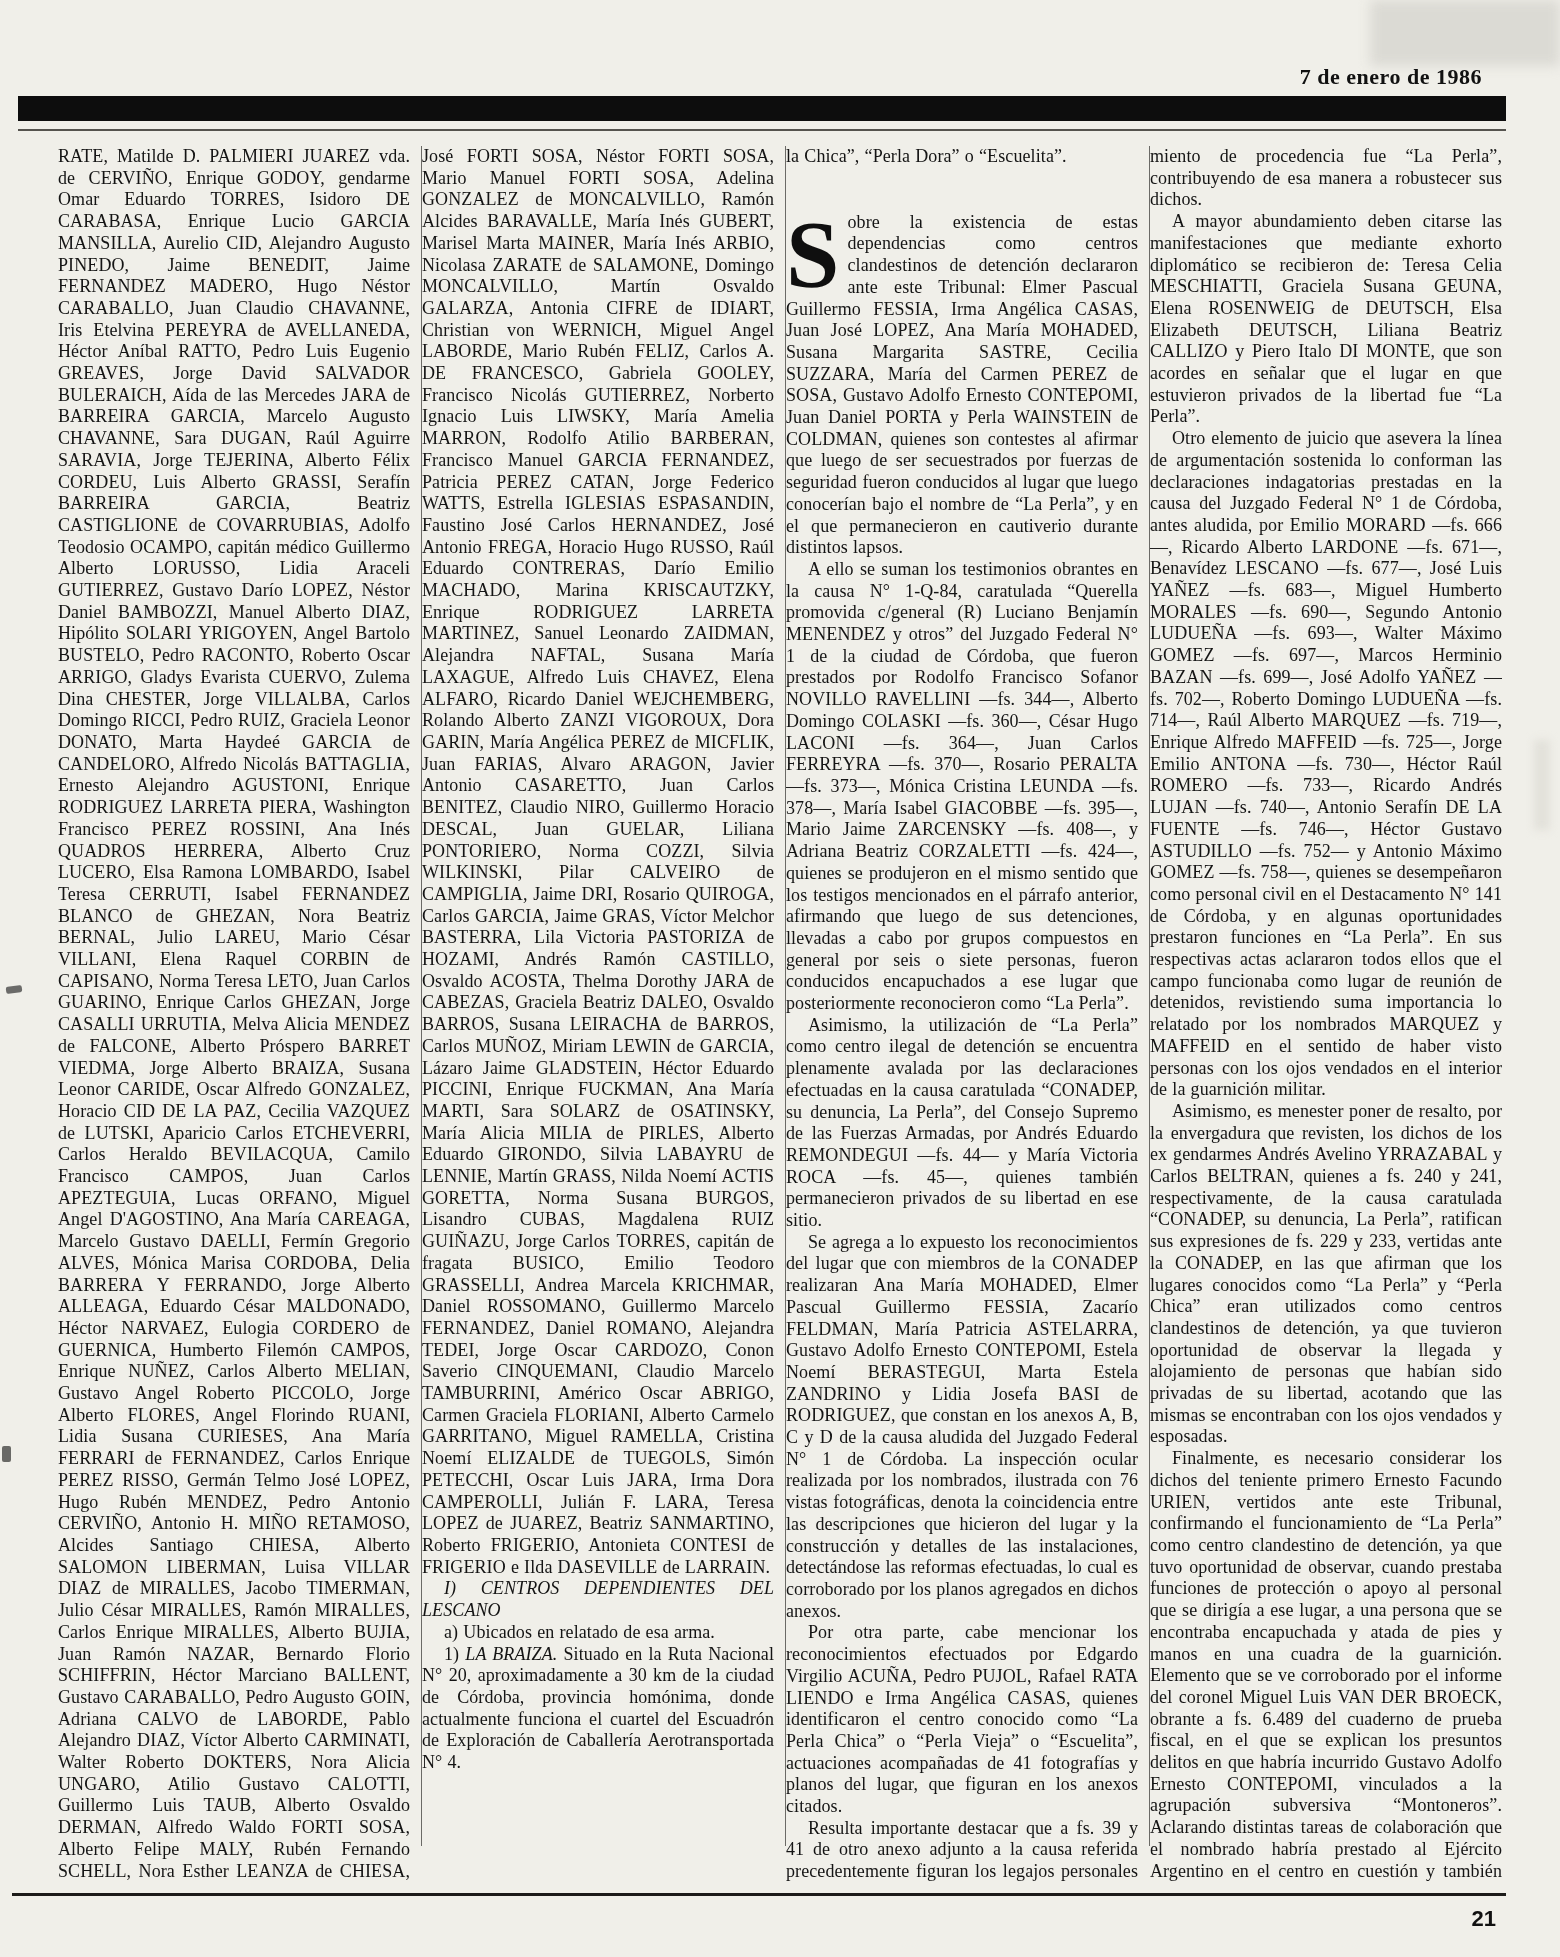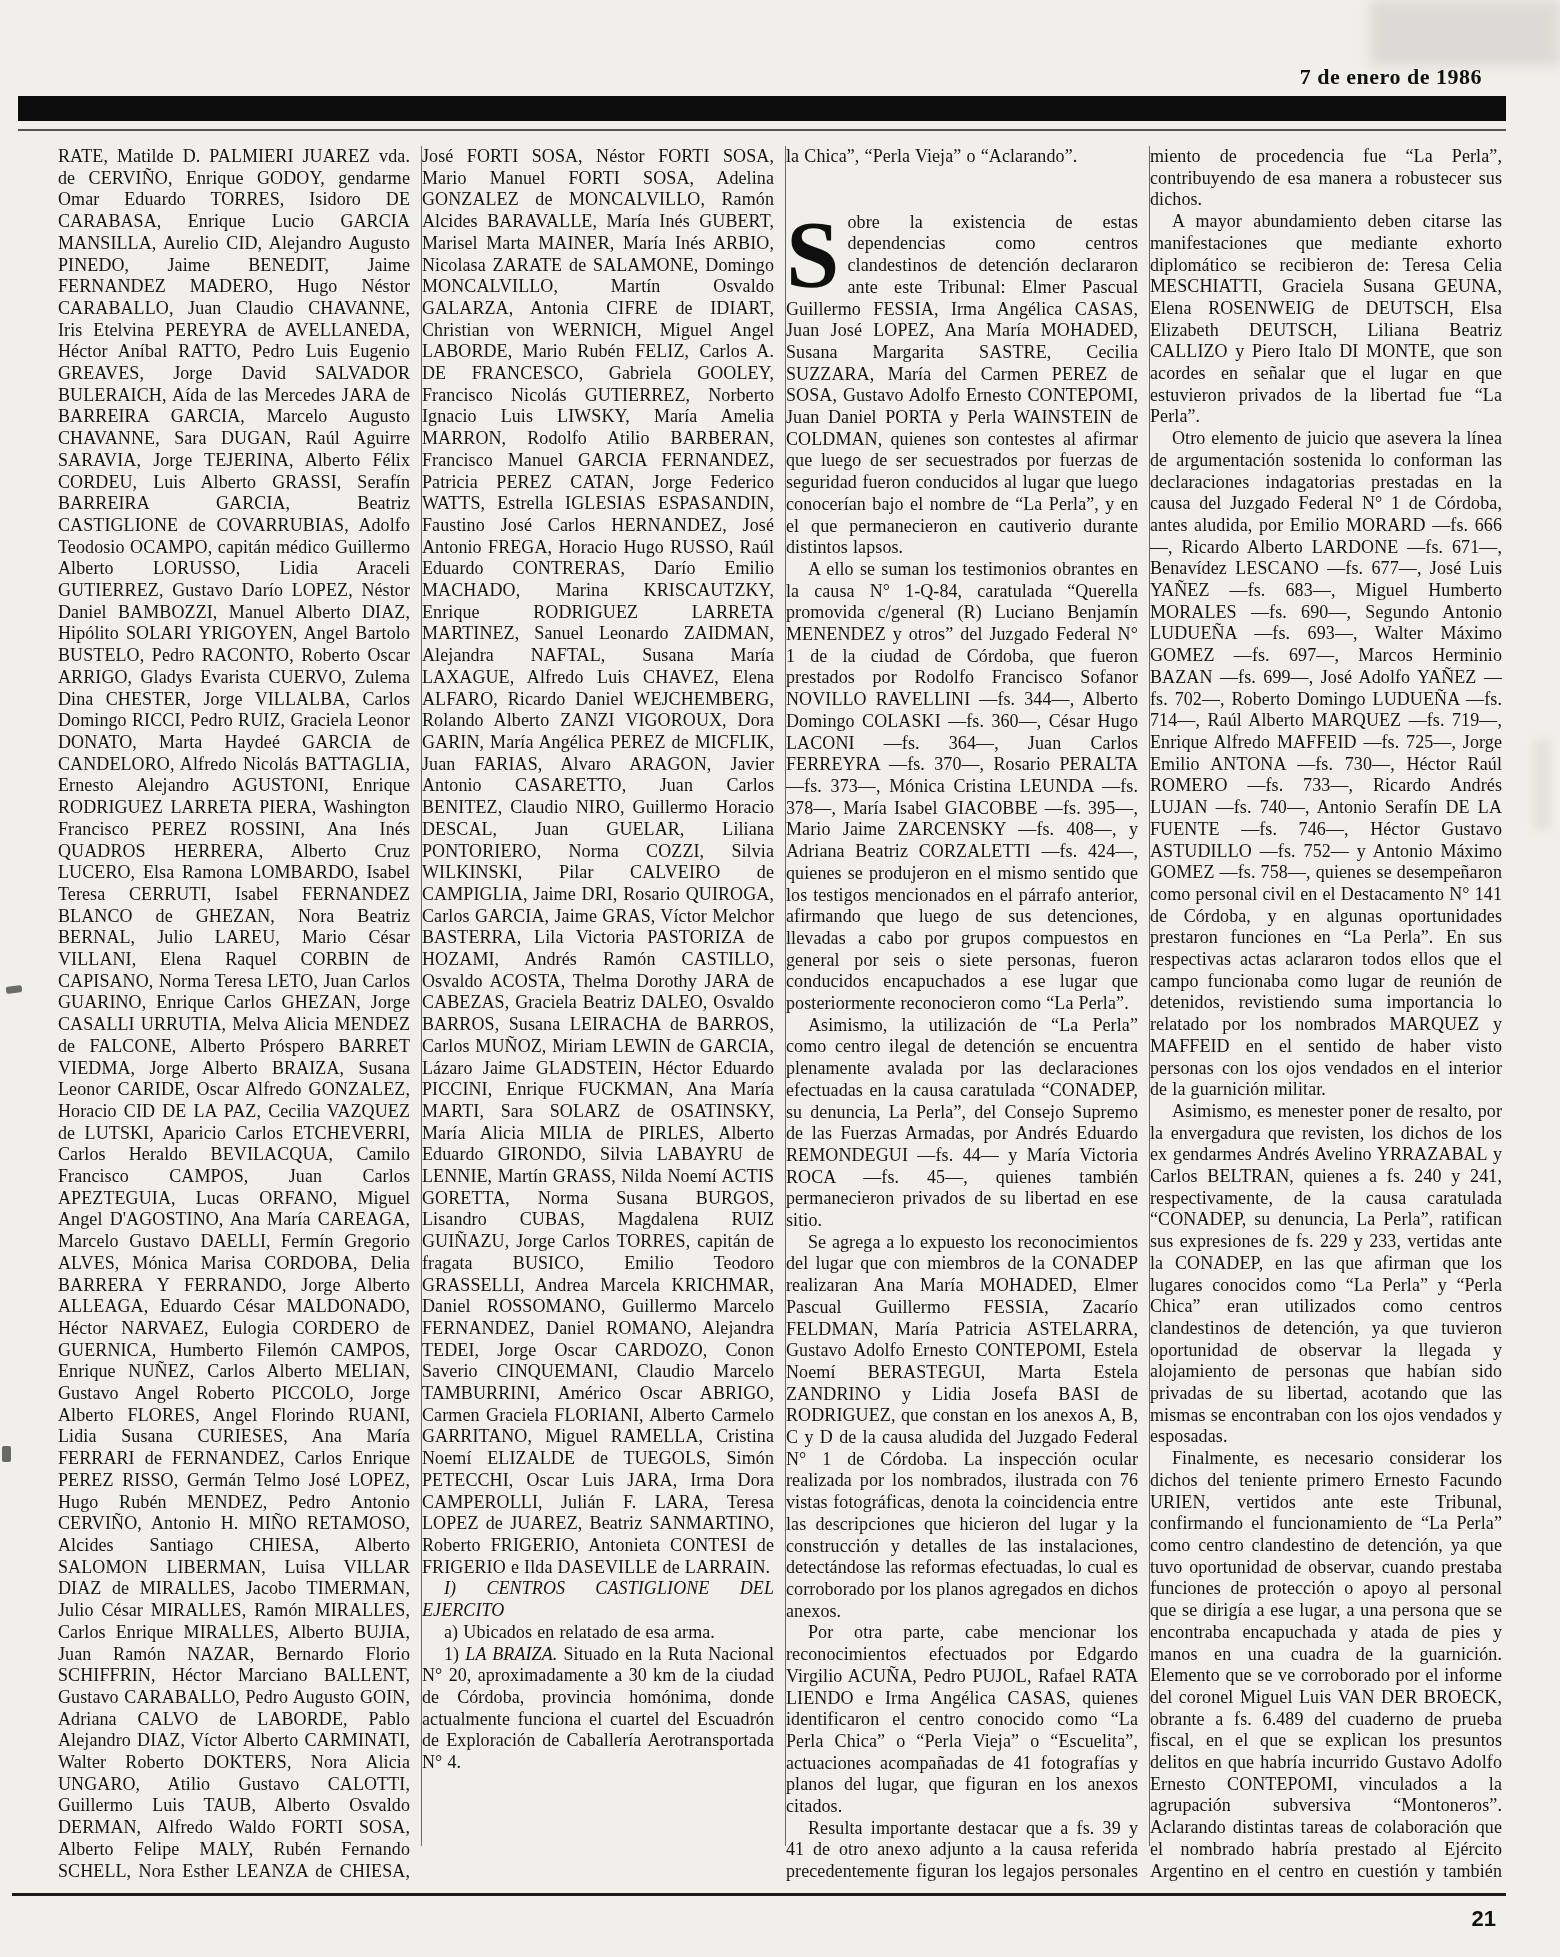--- a/index.html
+++ b/index.html
@@ -64,30 +64,30 @@
 <div class="content">
 
   <div class="col">
     <p class="noindent">RATE, Matilde D. PALMIERI JUAREZ vda. de CERVIÑO, Enrique GODOY, gendarme Omar Eduardo TORRES, Isidoro DE CARABASA, Enrique Lucio GARCIA MANSILLA, Aurelio CID, Alejandro Augusto PINEDO, Jaime BENEDIT, Jaime FERNANDEZ MADERO, Hugo Néstor CARABALLO, Juan Claudio CHAVANNE, Iris Etelvina PEREYRA de AVELLANEDA, Héctor Aníbal RATTO, Pedro Luis Eugenio GREAVES, Jorge David SALVADOR BULERAICH, Aída de las Mercedes JARA de BARREIRA GARCIA, Marcelo Augusto CHAVANNE, Sara DUGAN, Raúl Aguirre SARAVIA, Jorge TEJERINA, Alberto Félix CORDEU, Luis Alberto GRASSI, Serafín BARREIRA GARCIA, Beatriz CASTIGLIONE de COVARRUBIAS, Adolfo Teodosio OCAMPO, capitán médico Guillermo Alberto LORUSSO, Lidia Araceli GUTIERREZ, Gustavo Darío LOPEZ, Néstor Daniel BAMBOZZI, Manuel Alberto DIAZ, Hipólito SOLARI YRIGOYEN, Angel Bartolo BUSTELO, Pedro RACONTO, Roberto Oscar ARRIGO, Gladys Evarista CUERVO, Zulema Dina CHESTER, Jorge VILLALBA, Carlos Domingo RICCI, Pedro RUIZ, Graciela Leonor DONATO, Marta Haydeé GARCIA de CANDELORO, Alfredo Nicolás BATTAGLIA, Ernesto Alejandro AGUSTONI, Enrique RODRIGUEZ LARRETA PIERA, Washington Francisco PEREZ ROSSINI, Ana Inés QUADROS HERRERA, Alberto Cruz LUCERO, Elsa Ramona LOMBARDO, Isabel Teresa CERRUTI, Isabel FERNANDEZ BLANCO de GHEZAN, Nora Beatriz BERNAL, Julio LAREU, Mario César VILLANI, Elena Raquel CORBIN de CAPISANO, Norma Teresa LETO, Juan Carlos GUARINO, Enrique Carlos GHEZAN, Jorge CASALLI URRUTIA, Melva Alicia MENDEZ de FALCONE, Alberto Próspero BARRET VIEDMA, Jorge Alberto BRAIZA, Susana Leonor CARIDE, Oscar Alfredo GONZALEZ, Horacio CID DE LA PAZ, Cecilia VAZQUEZ de LUTSKI, Aparicio Carlos ETCHEVERRI, Carlos Heraldo BEVILACQUA, Camilo Francisco CAMPOS, Juan Carlos APEZTEGUIA, Lucas ORFANO, Miguel Angel D'AGOSTINO, Ana María CAREAGA, Marcelo Gustavo DAELLI, Fermín Gregorio ALVES, Mónica Marisa CORDOBA, Delia BARRERA Y FERRANDO, Jorge Alberto ALLEAGA, Eduardo César MALDONADO, Héctor NARVAEZ, Eulogia CORDERO de GUERNICA, Humberto Filemón CAMPOS, Enrique NUÑEZ, Carlos Alberto MELIAN, Gustavo Angel Roberto PICCOLO, Jorge Alberto FLORES, Angel Florindo RUANI, Lidia Susana CURIESES, Ana María FERRARI de FERNANDEZ, Carlos Enrique PEREZ RISSO, Germán Telmo José LOPEZ, Hugo Rubén MENDEZ, Pedro Antonio CERVIÑO, Antonio H. MIÑO RETAMOSO, Alcides Santiago CHIESA, Alberto SALOMON LIBERMAN, Luisa VILLAR DIAZ de MIRALLES, Jacobo TIMERMAN, Julio César MIRALLES, Ramón MIRALLES, Carlos Enrique MIRALLES, Alberto BUJIA, Juan Ramón NAZAR, Bernardo Florio SCHIFFRIN, Héctor Marciano BALLENT, Gustavo CARABALLO, Pedro Augusto GOIN, Adriana CALVO de LABORDE, Pablo Alejandro DIAZ, Víctor Alberto CARMINATI, Walter Roberto DOKTERS, Nora Alicia UNGARO, Atilio Gustavo CALOTTI, Guillermo Luis TAUB, Alberto Osvaldo DERMAN, Alfredo Waldo FORTI SOSA, Alberto Felipe MALY, Rubén Fernando SCHELL, Nora Esther LEANZA de CHIESA, María Kubik MARCOFF de LEFTEROFF, Ana María CARACOCHE de GATICA, Néstor BUSSO, Guillermo</p>
   </div>
 
   <div class="divider"></div>
 
   <div class="col">
     <p class="noindent">José FORTI SOSA, Néstor FORTI SOSA, Mario Manuel FORTI SOSA, Adelina GONZALEZ de MONCALVILLO, Ramón Alcides BARAVALLE, María Inés GUBERT, Marisel Marta MAINER, María Inés ARBIO, Nicolasa ZARATE de SALAMONE, Domingo MONCALVILLO, Martín Osvaldo GALARZA, Antonia CIFRE de IDIART, Christian von WERNICH, Miguel Angel LABORDE, Mario Rubén FELIZ, Carlos A. DE FRANCESCO, Gabriela GOOLEY, Francisco Nicolás GUTIERREZ, Norberto Ignacio Luis LIWSKY, María Amelia MARRON, Rodolfo Atilio BARBERAN, Francisco Manuel GARCIA FERNANDEZ, Patricia PEREZ CATAN, Jorge Federico WATTS, Estrella IGLESIAS ESPASANDIN, Faustino José Carlos HERNANDEZ, José Antonio FREGA, Horacio Hugo RUSSO, Raúl Eduardo CONTRERAS, Darío Emilio MACHADO, Marina KRISCAUTZKY, Enrique RODRIGUEZ LARRETA MARTINEZ, Sanuel Leonardo ZAIDMAN, Alejandra NAFTAL, Susana María LAXAGUE, Alfredo Luis CHAVEZ, Elena ALFARO, Ricardo Daniel WEJCHEMBERG, Rolando Alberto ZANZI VIGOROUX, Dora GARIN, María Angélica PEREZ de MICFLIK, Juan FARIAS, Alvaro ARAGON, Javier Antonio CASARETTO, Juan Carlos BENITEZ, Claudio NIRO, Guillermo Horacio DESCAL, Juan GUELAR, Liliana PONTORIERO, Norma COZZI, Silvia WILKINSKI, Pilar CALVEIRO de CAMPIGLIA, Jaime DRI, Rosario QUIROGA, Carlos GARCIA, Jaime GRAS, Víctor Melchor BASTERRA, Lila Victoria PASTORIZA de HOZAMI, Andrés Ramón CASTILLO, Osvaldo ACOSTA, Thelma Dorothy JARA de CABEZAS, Graciela Beatriz DALEO, Osvaldo BARROS, Susana LEIRACHA de BARROS, Carlos MUÑOZ, Miriam LEWIN de GARCIA, Lázaro Jaime GLADSTEIN, Héctor Eduardo PICCINI, Enrique FUCKMAN, Ana María MARTI, Sara SOLARZ de OSATINSKY, María Alicia MILIA de PIRLES, Alberto Eduardo GIRONDO, Silvia LABAYRU de LENNIE, Martín GRASS, Nilda Noemí ACTIS GORETTA, Norma Susana BURGOS, Lisandro CUBAS, Magdalena RUIZ GUIÑAZU, Jorge Carlos TORRES, capitán de fragata BUSICO, Emilio Teodoro GRASSELLI, Andrea Marcela KRICHMAR, Daniel ROSSOMANO, Guillermo Marcelo FERNANDEZ, Daniel ROMANO, Alejandra TEDEI, Jorge Oscar CARDOZO, Conon Saverio CINQUEMANI, Claudio Marcelo TAMBURRINI, Américo Oscar ABRIGO, Carmen Graciela FLORIANI, Alberto Carmelo GARRITANO, Miguel RAMELLA, Cristina Noemí ELIZALDE de TUEGOLS, Simón PETECCHI, Oscar Luis JARA, Irma Dora CAMPEROLLI, Julián F. LARA, Teresa LOPEZ de JUAREZ, Beatriz SANMARTINO, Roberto FRIGERIO, Antonieta CONTESI de FRIGERIO e Ilda DASEVILLE de LARRAIN.</p>
-    <p class="italic">I) CENTROS CASTIGLIONE DEL EJERCITO</p>
+    <p class="italic">I) CENTROS DEPENDIENTES DEL LESCANO</p>
     <p>a) Ubicados en relatado de esa arma.</p>
     <p><span>1) </span><span class="inline-italic">LA BRAIZA.</span><span> Situado en la Ruta Nacional N° 20, aproximadamente a 30 km de la ciudad de Córdoba, provincia homónima, donde actualmente funciona el cuartel del Escuadrón de Exploración de Caballería Aerotransportada N° 4.</span></p>
 
   </div>
 
   <div class="divider"></div>
 
   <div class="col">
-    <p class="noindent">la Chica”, “Perla Vieja” o “Aclarando”.</p>
+    <p class="noindent">la Chica”, “Perla Dora” o “Escuelita”.</p>
     <p class="noindent dropcap-para"><span class="dropcap">S</span><span>obre la existencia de estas dependencias como centros clandestinos de detención declararon ante este Tribunal: Elmer Pascual Guillermo FESSIA, Irma Angélica CASAS, Juan José LOPEZ, Ana María MOHADED, Susana Margarita SASTRE, Cecilia SUZZARA, María del Carmen PEREZ de SOSA, Gustavo Adolfo Ernesto CONTEPOMI, Juan Daniel PORTA y Perla WAINSTEIN de COLDMAN, quienes son contestes al afirmar que luego de ser secuestrados por fuerzas de seguridad fueron conducidos al lugar que luego conocerían bajo el nombre de “La Perla”, y en el que permanecieron en cautiverio durante distintos lapsos.</span></p>
     <p>A ello se suman los testimonios obrantes en la causa N° 1-Q-84, caratulada “Querella promovida c/general (R) Luciano Benjamín MENENDEZ y otros” del Juzgado Federal N° 1 de la ciudad de Córdoba, que fueron prestados por Rodolfo Francisco Sofanor NOVILLO RAVELLINI —fs. 344—, Alberto Domingo COLASKI —fs. 360—, César Hugo LACONI —fs. 364—, Juan Carlos FERREYRA —fs. 370—, Rosario PERALTA —fs. 373—, Mónica Cristina LEUNDA —fs. 378—, María Isabel GIACOBBE —fs. 395—, Mario Jaime ZARCENSKY —fs. 408—, y Adriana Beatriz CORZALETTI —fs. 424—, quienes se produjeron en el mismo sentido que los testigos mencionados en el párrafo anterior, afirmando que luego de sus detenciones, llevadas a cabo por grupos compuestos en general por seis o siete personas, fueron conducidos encapuchados a ese lugar que posteriormente reconocieron como “La Perla”.</p>
     <p>Asimismo, la utilización de “La Perla” como centro ilegal de detención se encuentra plenamente avalada por las declaraciones efectuadas en la causa caratulada “CONADEP, su denuncia, La Perla”, del Consejo Supremo de las Fuerzas Armadas, por Andrés Eduardo REMONDEGUI —fs. 44— y María Victoria ROCA —fs. 45—, quienes también permanecieron privados de su libertad en ese sitio.</p>
     <p>Se agrega a lo expuesto los reconocimientos del lugar que con miembros de la CONADEP realizaran Ana María MOHADED, Elmer Pascual Guillermo FESSIA, Zacarío FELDMAN, María Patricia ASTELARRA, Gustavo Adolfo Ernesto CONTEPOMI, Estela Noemí BERASTEGUI, Marta Estela ZANDRINO y Lidia Josefa BASI de RODRIGUEZ, que constan en los anexos A, B, C y D de la causa aludida del Juzgado Federal N° 1 de Córdoba. La inspección ocular realizada por los nombrados, ilustrada con 76 vistas fotográficas, denota la coincidencia entre las descripciones que hicieron del lugar y la construcción y detalles de las instalaciones, detectándose las reformas efectuadas, lo cual es corroborado por los planos agregados en dichos anexos.</p>
     <p>Por otra parte, cabe mencionar los reconocimientos efectuados por Edgardo Virgilio ACUÑA, Pedro PUJOL, Rafael RATA LIENDO e Irma Angélica CASAS, quienes identificaron el centro conocido como “La Perla Chica” o “Perla Vieja” o “Escuelita”, actuaciones acompañadas de 41 fotografías y planos del lugar, que figuran en los anexos citados.</p>
     <p>Resulta importante destacar que a fs. 39 y 41 de otro anexo adjunto a la causa referida precedentemente figuran los legajos personales de Pedro PUJOL y Enrique PERELMUTER, labrados en circunstancias de haber sido estos alojados en la Unidad Penitenciaria N° 1 de Córdoba, de los que se desprende que el estableci-</p>
   </div>
 
   <div class="divider"></div>
 

